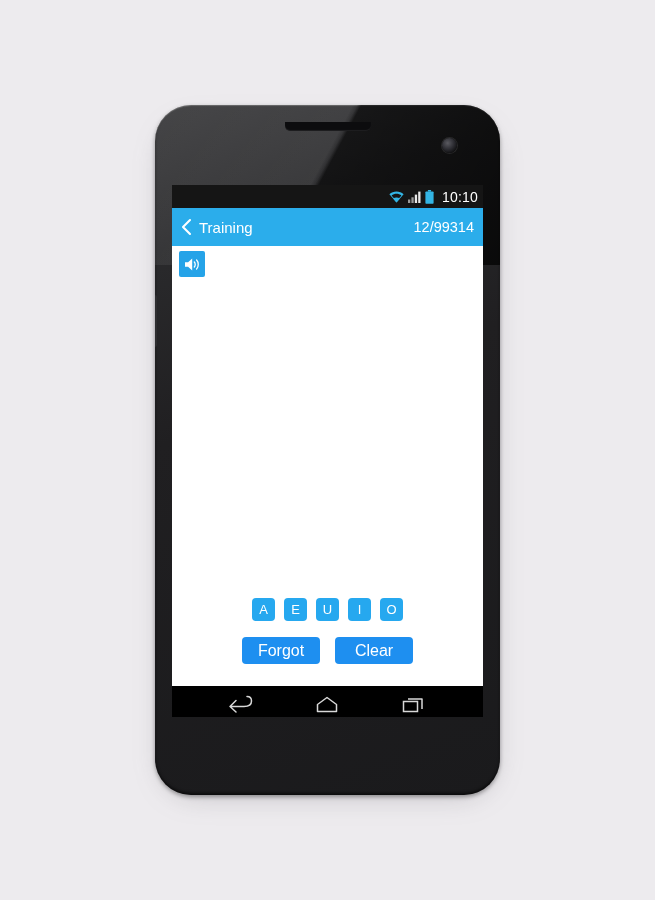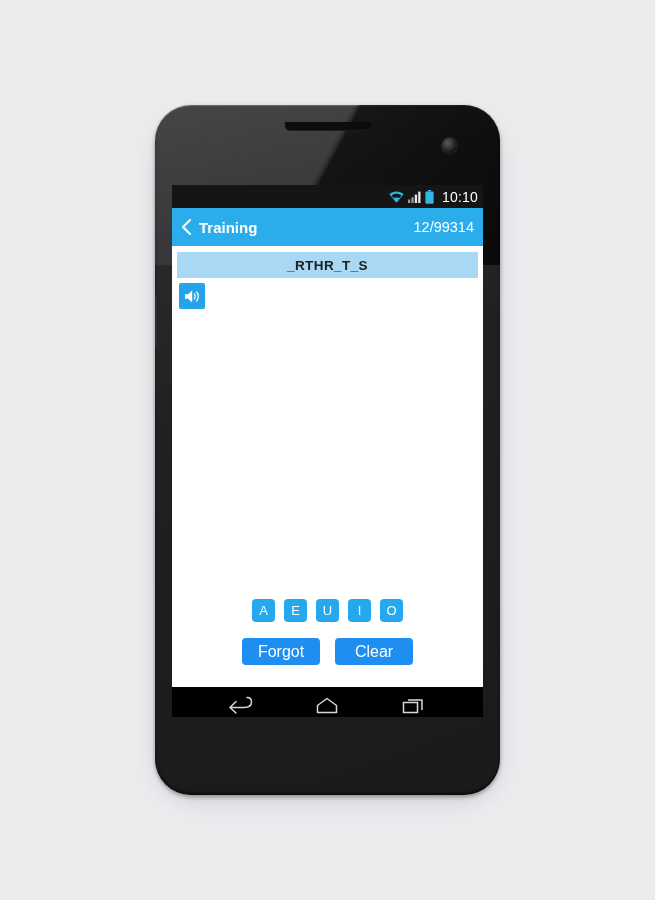--- a/index.html
+++ b/index.html
@@ -158,21 +158,20 @@
   .back-chevron {
     width: 14px;
     height: 18px;
     display: block;
   }
 
   .ab-title {
     color: #ffffff;
     font-size: 15px;
     line-height: 1;
-    font-weight: bold;
   }
 
   .ab-counter {
     color: #ffffff;
     font-size: 14.5px;
     line-height: 1;
   }
 
   
   .content {
@@ -317,23 +316,20 @@
           <svg class="back-chevron" viewBox="0 0 14 18">
             <path d="M11 2 L4 9 L11 16" fill="none" stroke="#ffffff" stroke-width="2.1" stroke-linecap="round" stroke-linejoin="round"></path>
           </svg>
           <span class="ab-title">Training</span>
         </div>
         <span class="ab-counter">12/99314</span>
       </div>
 
       <div class="content">
 
-        <div class="word-bar">
-          <span class="word-text">_RTHR_T_S</span>
-        </div>
 
         <div class="speaker-btn">
           <svg class="ic-speaker" width="17" height="15" viewBox="0 0 17 15">
             <path d="M1 5.2 H4.1 L8.2 1.6 V13.4 L4.1 9.8 H1 Z" fill="#ffffff"></path>
             <path d="M10.3 5 C11.5 6.2 11.5 8.8 10.3 10" fill="none" stroke="#ffffff" stroke-width="1.3" stroke-linecap="round"></path>
             <path d="M12.6 3 C14.8 5.1 14.8 9.9 12.6 12" fill="none" stroke="#ffffff" stroke-width="1.3" stroke-linecap="round"></path>
           </svg>
         </div>
 
         <div class="bottom-panel">

